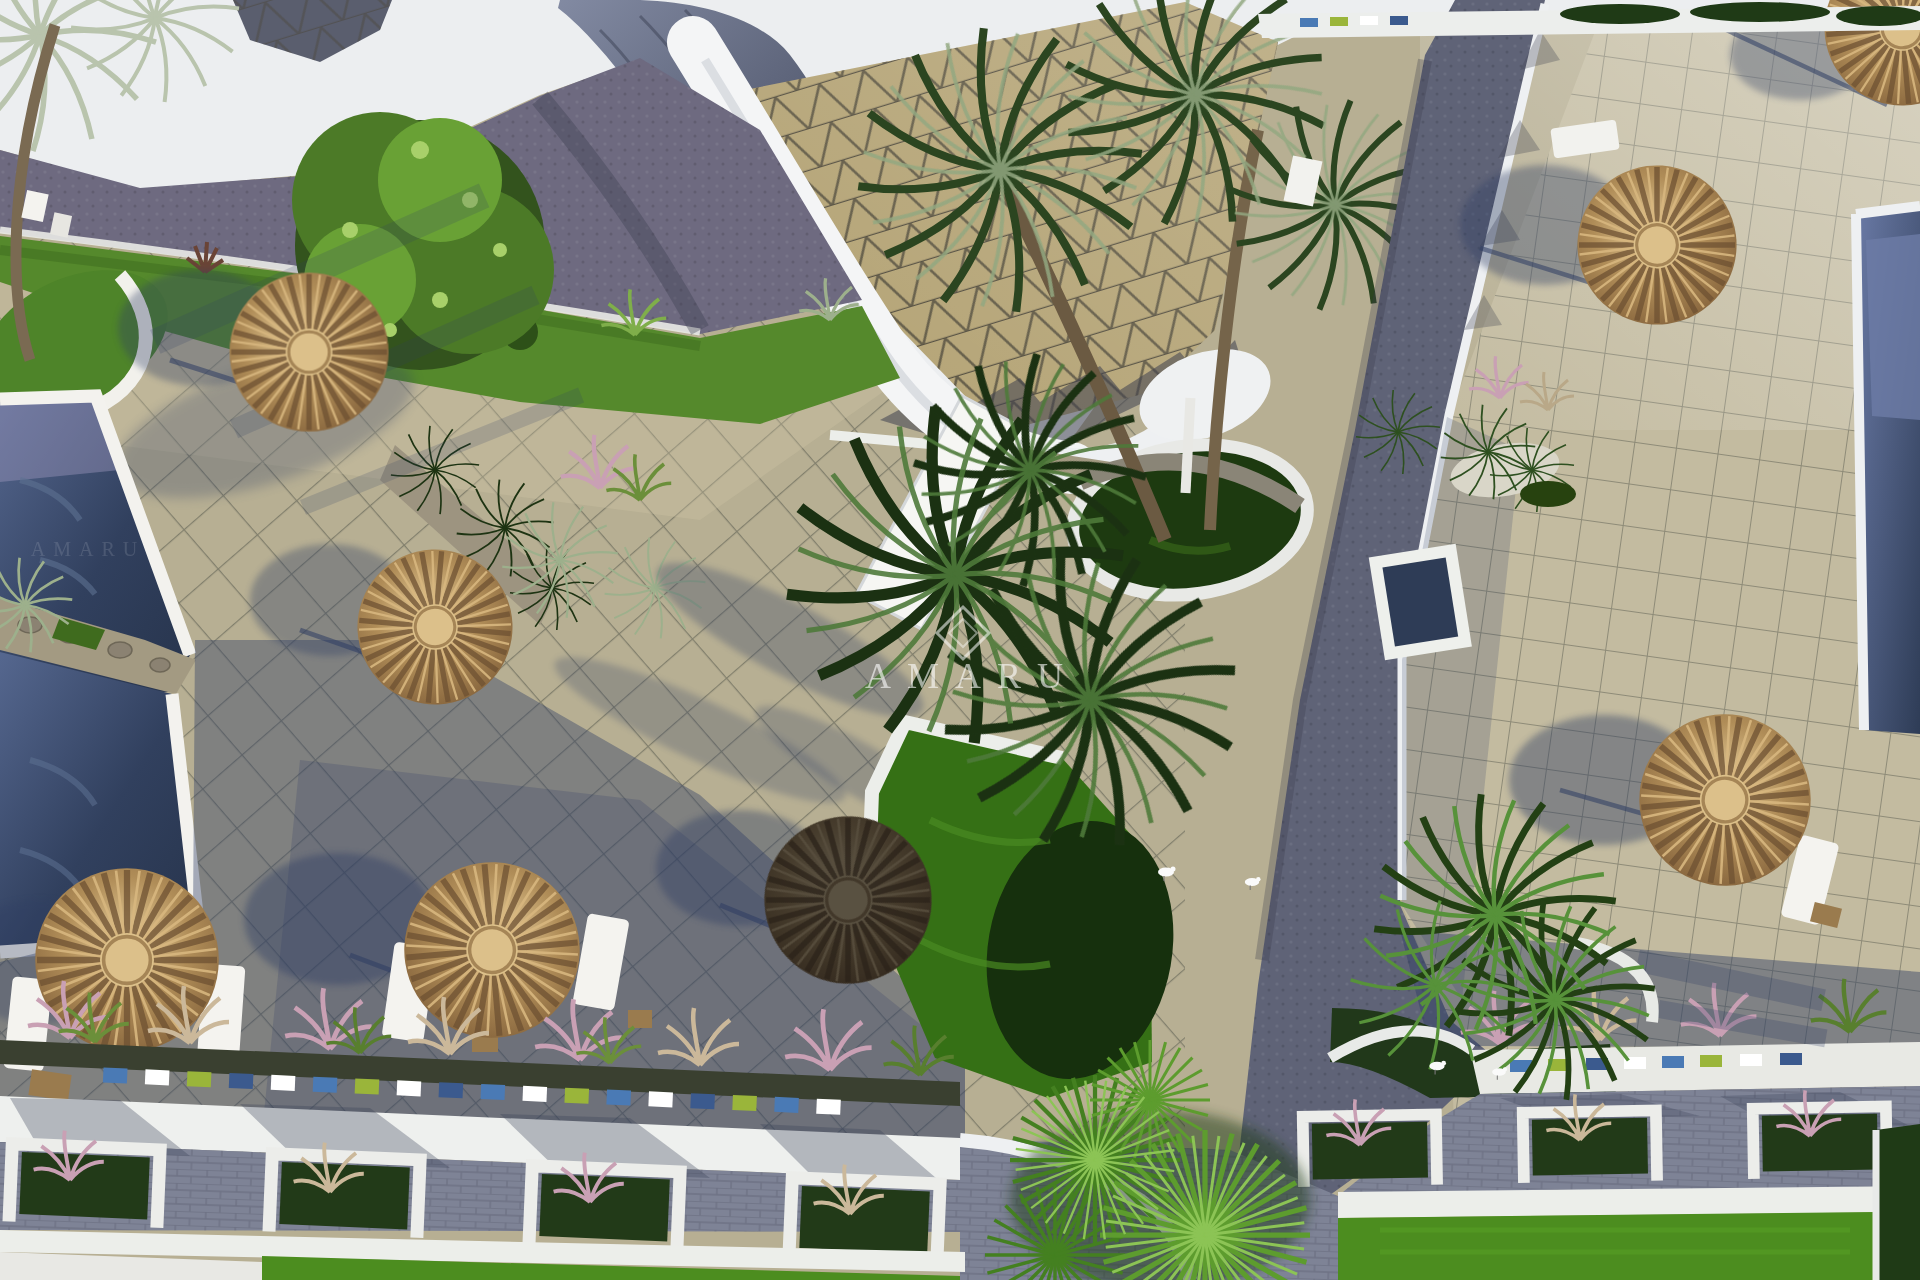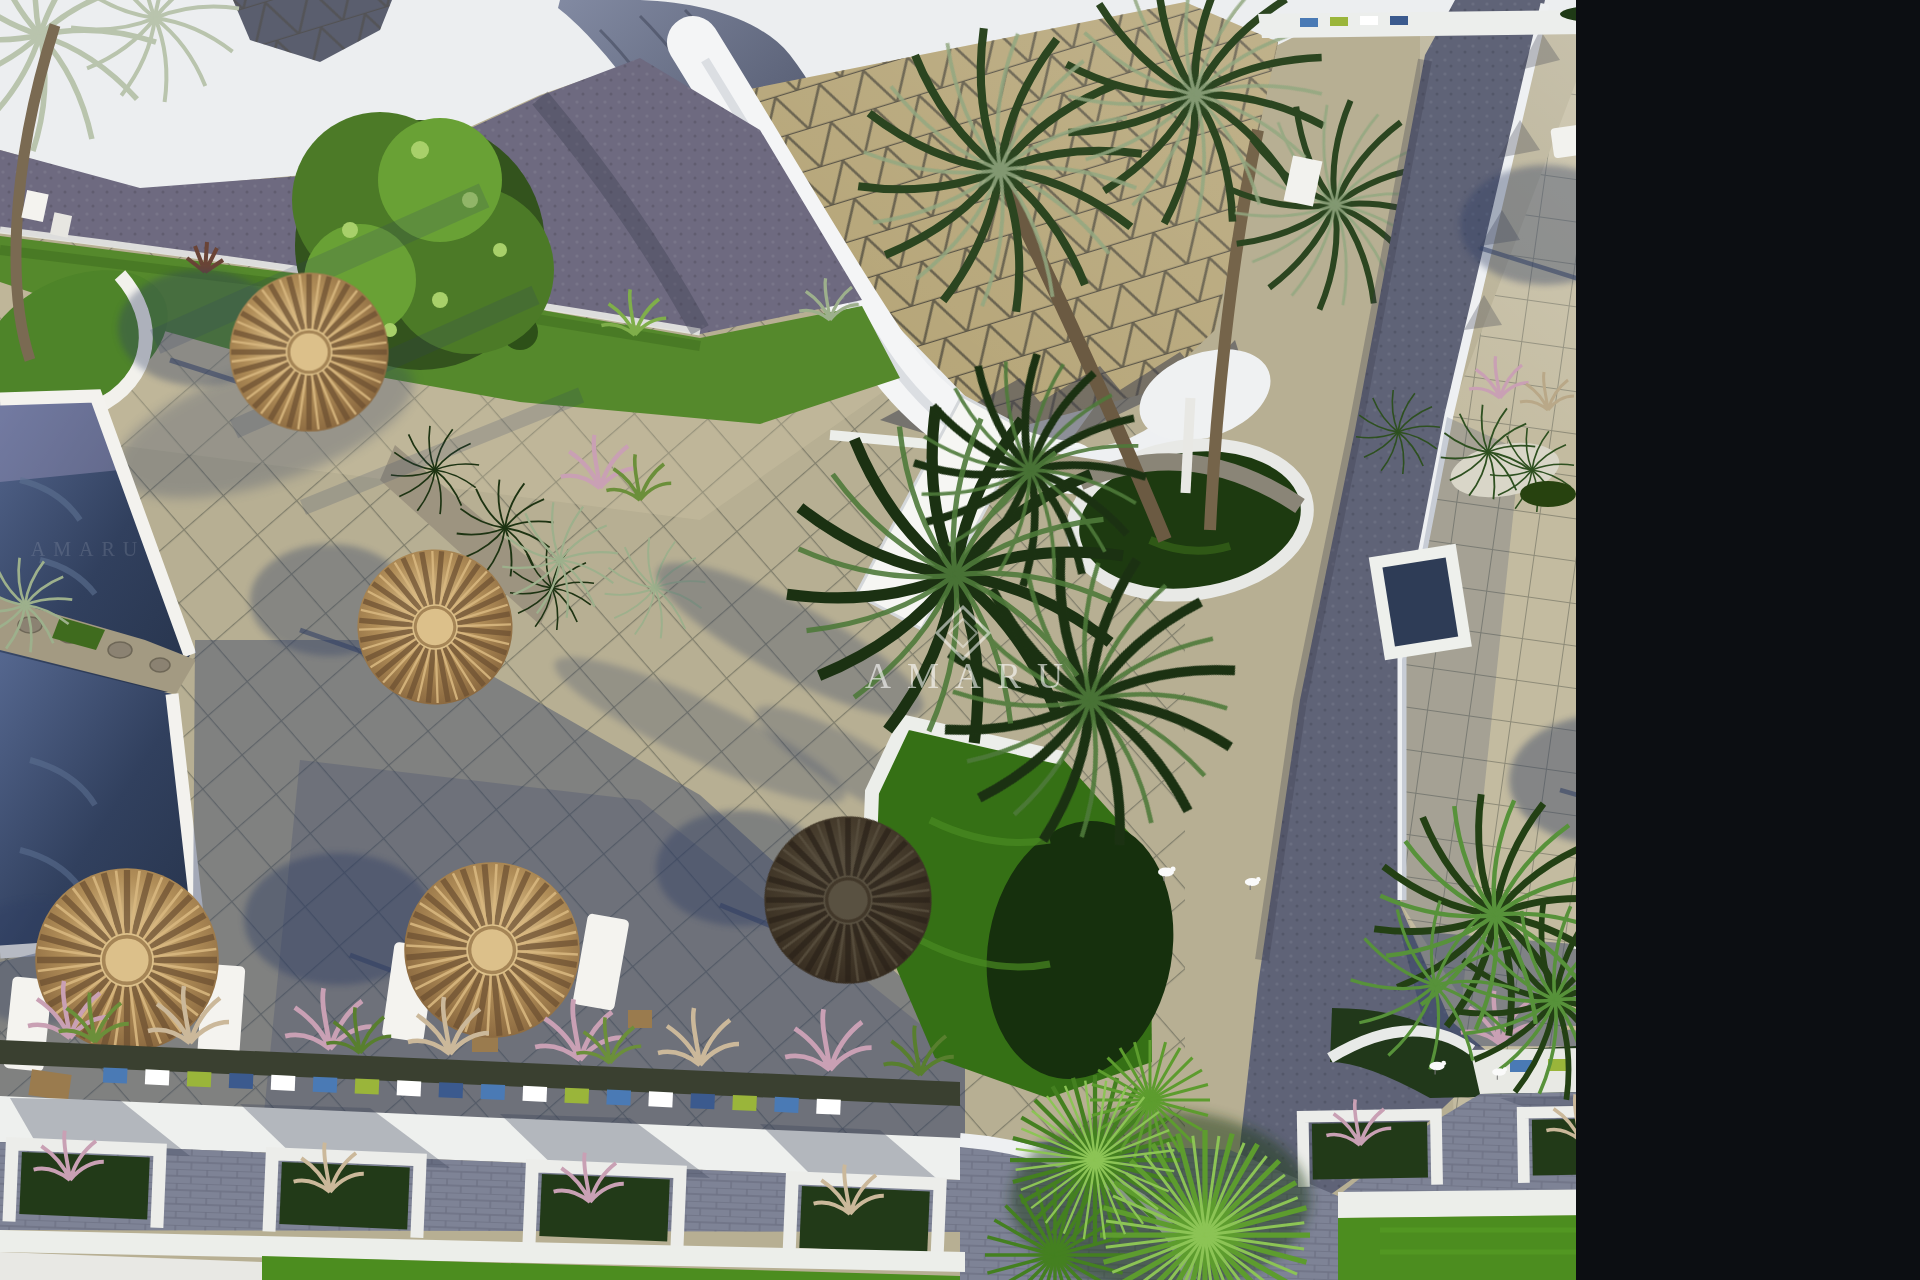--- a/index.html
+++ b/index.html
@@ -1,16 +1,16 @@
 <!DOCTYPE html>
 <html><head>
 <meta charset="utf-8">
 <style>
   html,body{margin:0;padding:0;background:#0c0e12;}
-  .stage{position:relative;width:1576px;height:1280px;overflow:hidden;background:#b7af93;
+  .stage{position:relative;width:1920px;height:1280px;overflow:hidden;background:#b7af93;
          font-family:"Liberation Sans",sans-serif;}
   svg{display:block}
   .wm{font-family:"Liberation Serif",serif;}
 </style>
 </head>
 <body>
 
 <div class="stage">
 <svg width="1920" height="1280" viewBox="0 0 1920 1280">
   <defs>

